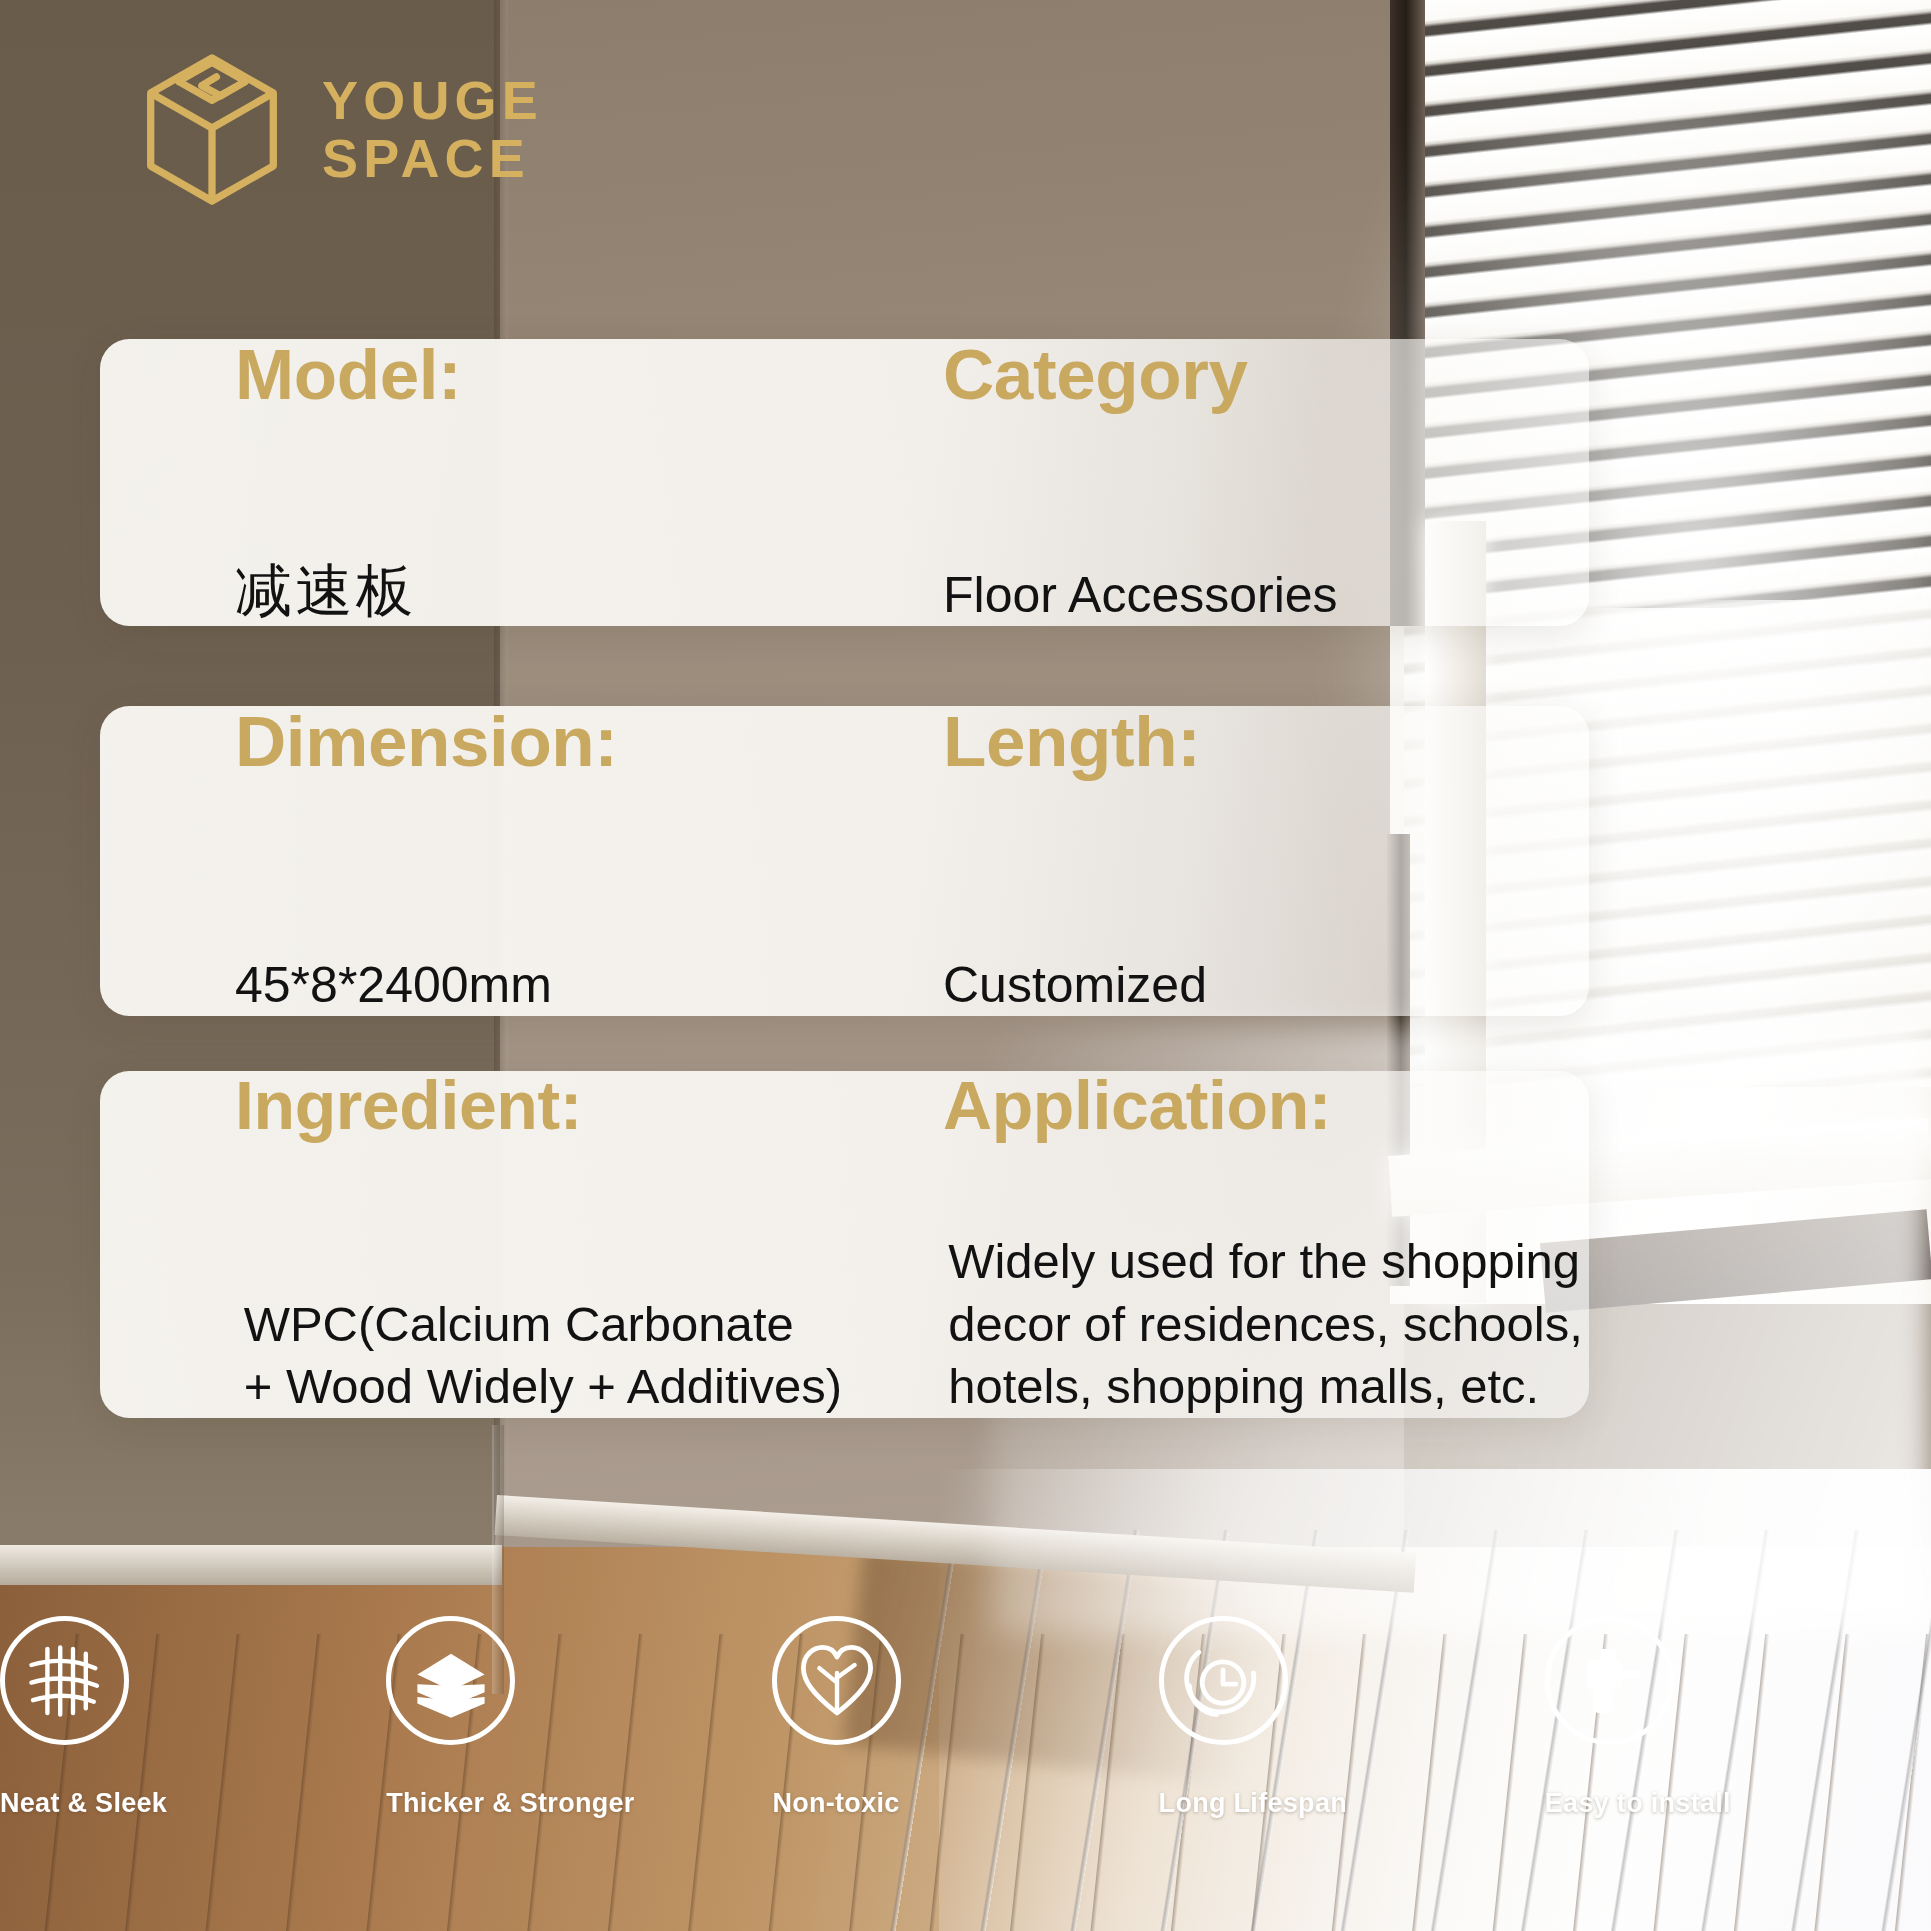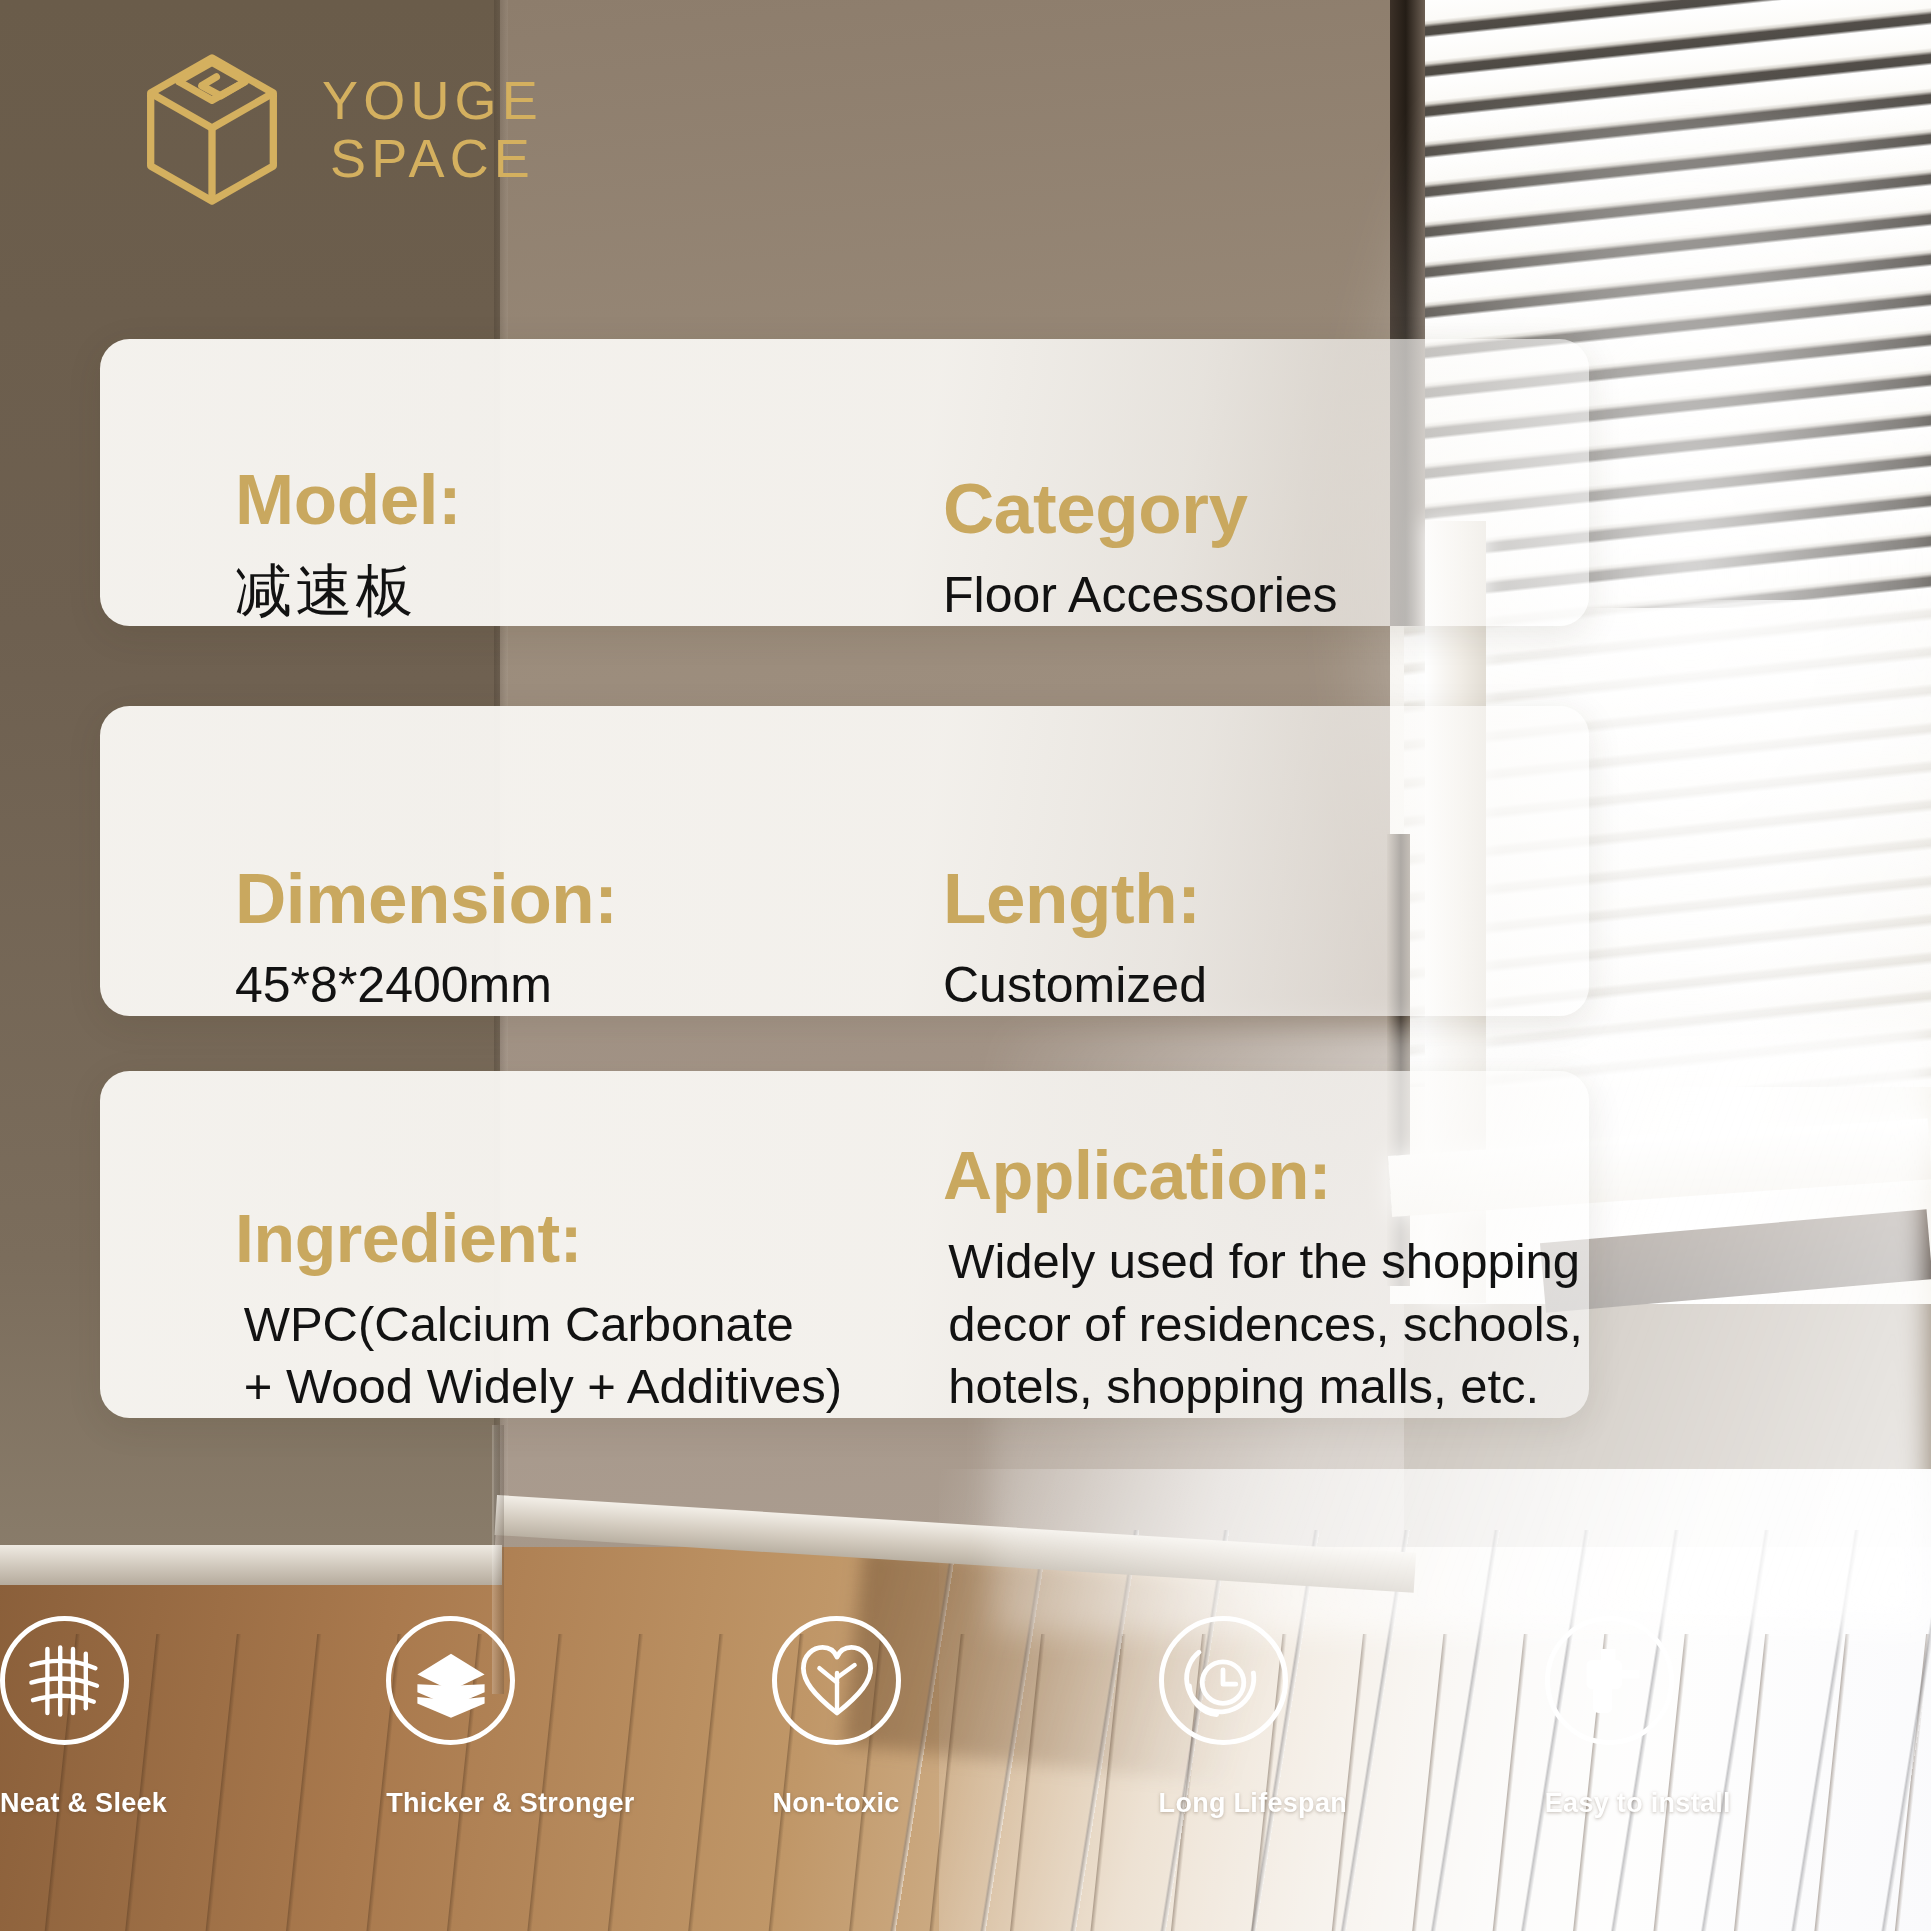--- a/index.html
+++ b/index.html
@@ -154,37 +154,37 @@
     position:absolute;left:1387px;top:834px;width:22.6px;height:452px;
     background:linear-gradient(90deg,#9a8b7b,#2f251c 60%,#6b5d4d);
   }
 
   
   .logo{
     position:absolute;left:139px;top:52px;display:flex;align-items:center;gap:37px;
   }
   .logo-mark{width:146px;height:155px;}
   .logo-text{
-    line-height:1.06;letter-spacing:5.2px;font-weight:400;font-size:54px;text-align:center;
+    line-height:1.06;letter-spacing:5.2px;font-weight:700;font-size:54px;
   }
   .logo-text div{white-space:nowrap;}
 
   
   .card{
     position:absolute;left:100px;width:1489px;
     border-radius:29.5px;
     background:linear-gradient(100deg,rgba(248,246,242,.97) 0%,rgba(247,245,241,.95) 55%,rgba(250,249,246,.80) 72%,rgba(252,251,249,.62) 86%,rgba(255,255,255,.55) 100%);
     box-shadow:0 8.7px 35px rgba(60,45,30,.10);
     display:flex;
   }
   .card-1{top:339px;height:287px;}
   .card-2{top:706px;height:310px;}
   .card-3{top:1071px;height:347px;}
 
-  .col{display:flex;flex-direction:column;justify-content:flex-end;}
+  .col{display:flex;flex-direction:column;justify-content:space-between;}
   .col-left{width:808px;padding-left:135px;}
   .col-right{flex:1;padding-left:35px;}
 
   .h-gold{
     color:#c9a85f;font-weight:700;letter-spacing:-0.4px;
     font-size:71px;line-height:1.0;margin-bottom:21px;
   }
   .h-gold.sm{font-size:68px;}
   .val{
     color:#121212;font-weight:400;font-size:50px;line-height:1.22;

